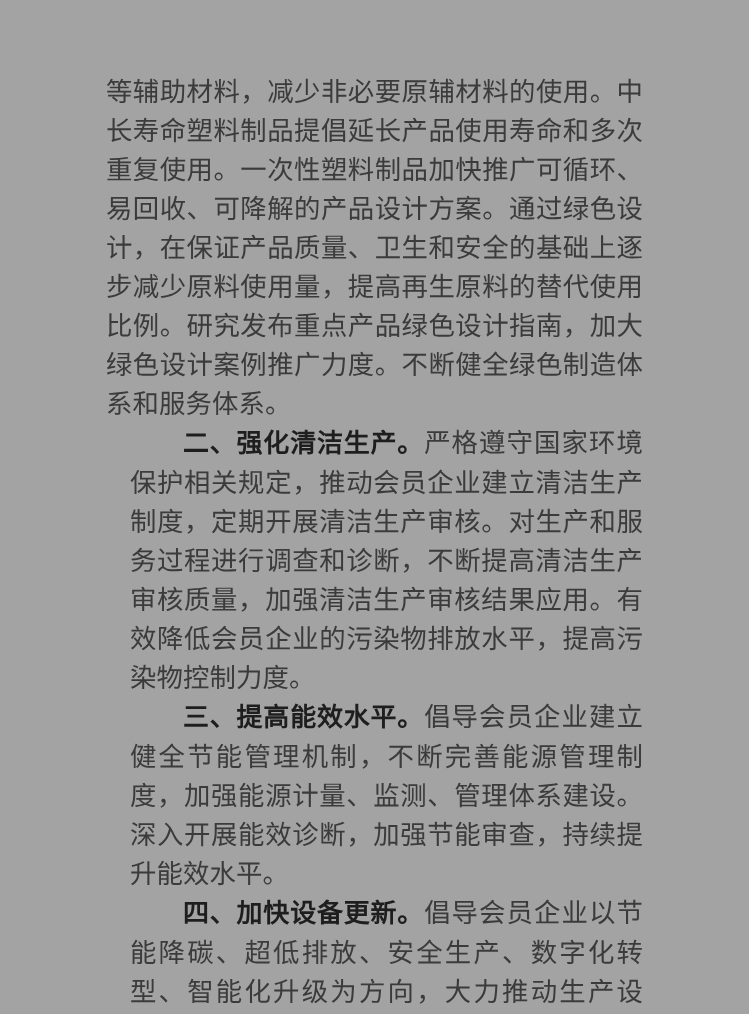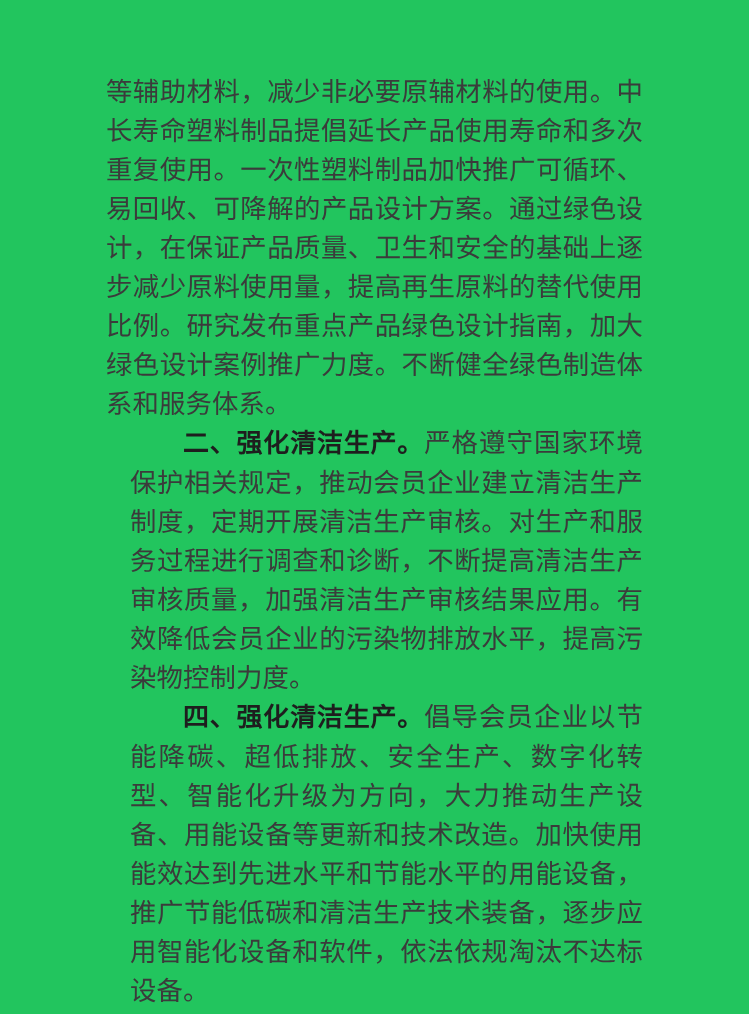--- a/index.html
+++ b/index.html
@@ -8,21 +8,21 @@
     padding: 0;
     background: #ffffff;
   }
   body {
     font-family: "DejaVu Serif", "Liberation Serif", serif;
   }
   .page {
     position: relative;
     width: 749px;
     height: 1014px;
-    background: #22c55e;
+    background: #a3a3a3;
     overflow: hidden;
     box-sizing: border-box;
   }
   .text-column {
     position: absolute;
     left: 106px;
     top: 72px;
     width: 537px;
   }
   .para {
@@ -56,17 +56,18 @@
 </head>
 <body style="background: rgb(255, 255, 255);">
 
 <div class="page">
   <div class="text-column">
 
     <p class="para"><span class="body-run" style="color: rgb(59, 59, 59);">等辅助材料，减少非必要原辅材料的使用。中长寿命塑料制品提倡延长产品使用寿命和多次重复使用。一次性塑料制品加快推广可循环、易回收、可降解的产品设计方案。通过绿色设计，在保证产品质量、卫生和安全的基础上逐步减少原料使用量，提高再生原料的替代使用比例。研究发布重点产品绿色设计指南，加大绿色设计案例推广力度。不断健全绿色制造体系和服务体系。</span></p>
 
     <p class="para indent"><span class="heading-run" style="color: rgb(30, 30, 30);">二、强化清洁生产。</span><span class="body-run" style="color: rgb(59, 59, 59);">严格遵守国家环境保护相关规定，推动会员企业建立清洁生产制度，定期开展清洁生产审核。对生产和服务过程进行调查和诊断，不断提高清洁生产审核质量，加强清洁生产审核结果应用。有效降低会员企业的污染物排放水平，提高污染物控制力度。</span></p>
 
+    <p class="para indent"><span class="heading-run" style="color: rgb(30, 30, 30);">三、提高能效水平。</span><span class="body-run" style="color: rgb(59, 59, 59);">倡导会员企业建立健全节能管理机制，不断完善能源管理制度，加强能源计量、监测、管理体系建设。深入开展能效诊断，加强节能审查，持续提升能效水平。</span></p>
 
-    <p class="para indent"><span class="heading-run" style="color: rgb(30, 30, 30);">四、强化清洁生产。</span><span class="body-run" style="color: rgb(59, 59, 59);">倡导会员企业以节能降碳、超低排放、安全生产、数字化转型、智能化升级为方向，大力推动生产设备、用能设备等更新和技术改造。加快使用能效达到先进水平和节能水平的用能设备，推广节能低碳和清洁生产技术装备，逐步应用智能化设备和软件，依法依规淘汰不达标设备。</span></p>
+    <p class="para indent"><span class="heading-run" style="color: rgb(30, 30, 30);">四、加快设备更新。</span><span class="body-run" style="color: rgb(59, 59, 59);">倡导会员企业以节能降碳、超低排放、安全生产、数字化转型、智能化升级为方向，大力推动生产设备、用能设备等更新和技术改造。加快使用能效达到先进水平和节能水平的用能设备，推广节能低碳和清洁生产技术装备，逐步应用智能化设备和软件，依法依规淘汰不达标设备。</span></p>
 
   </div>
 </div>
 
 </body></html>

